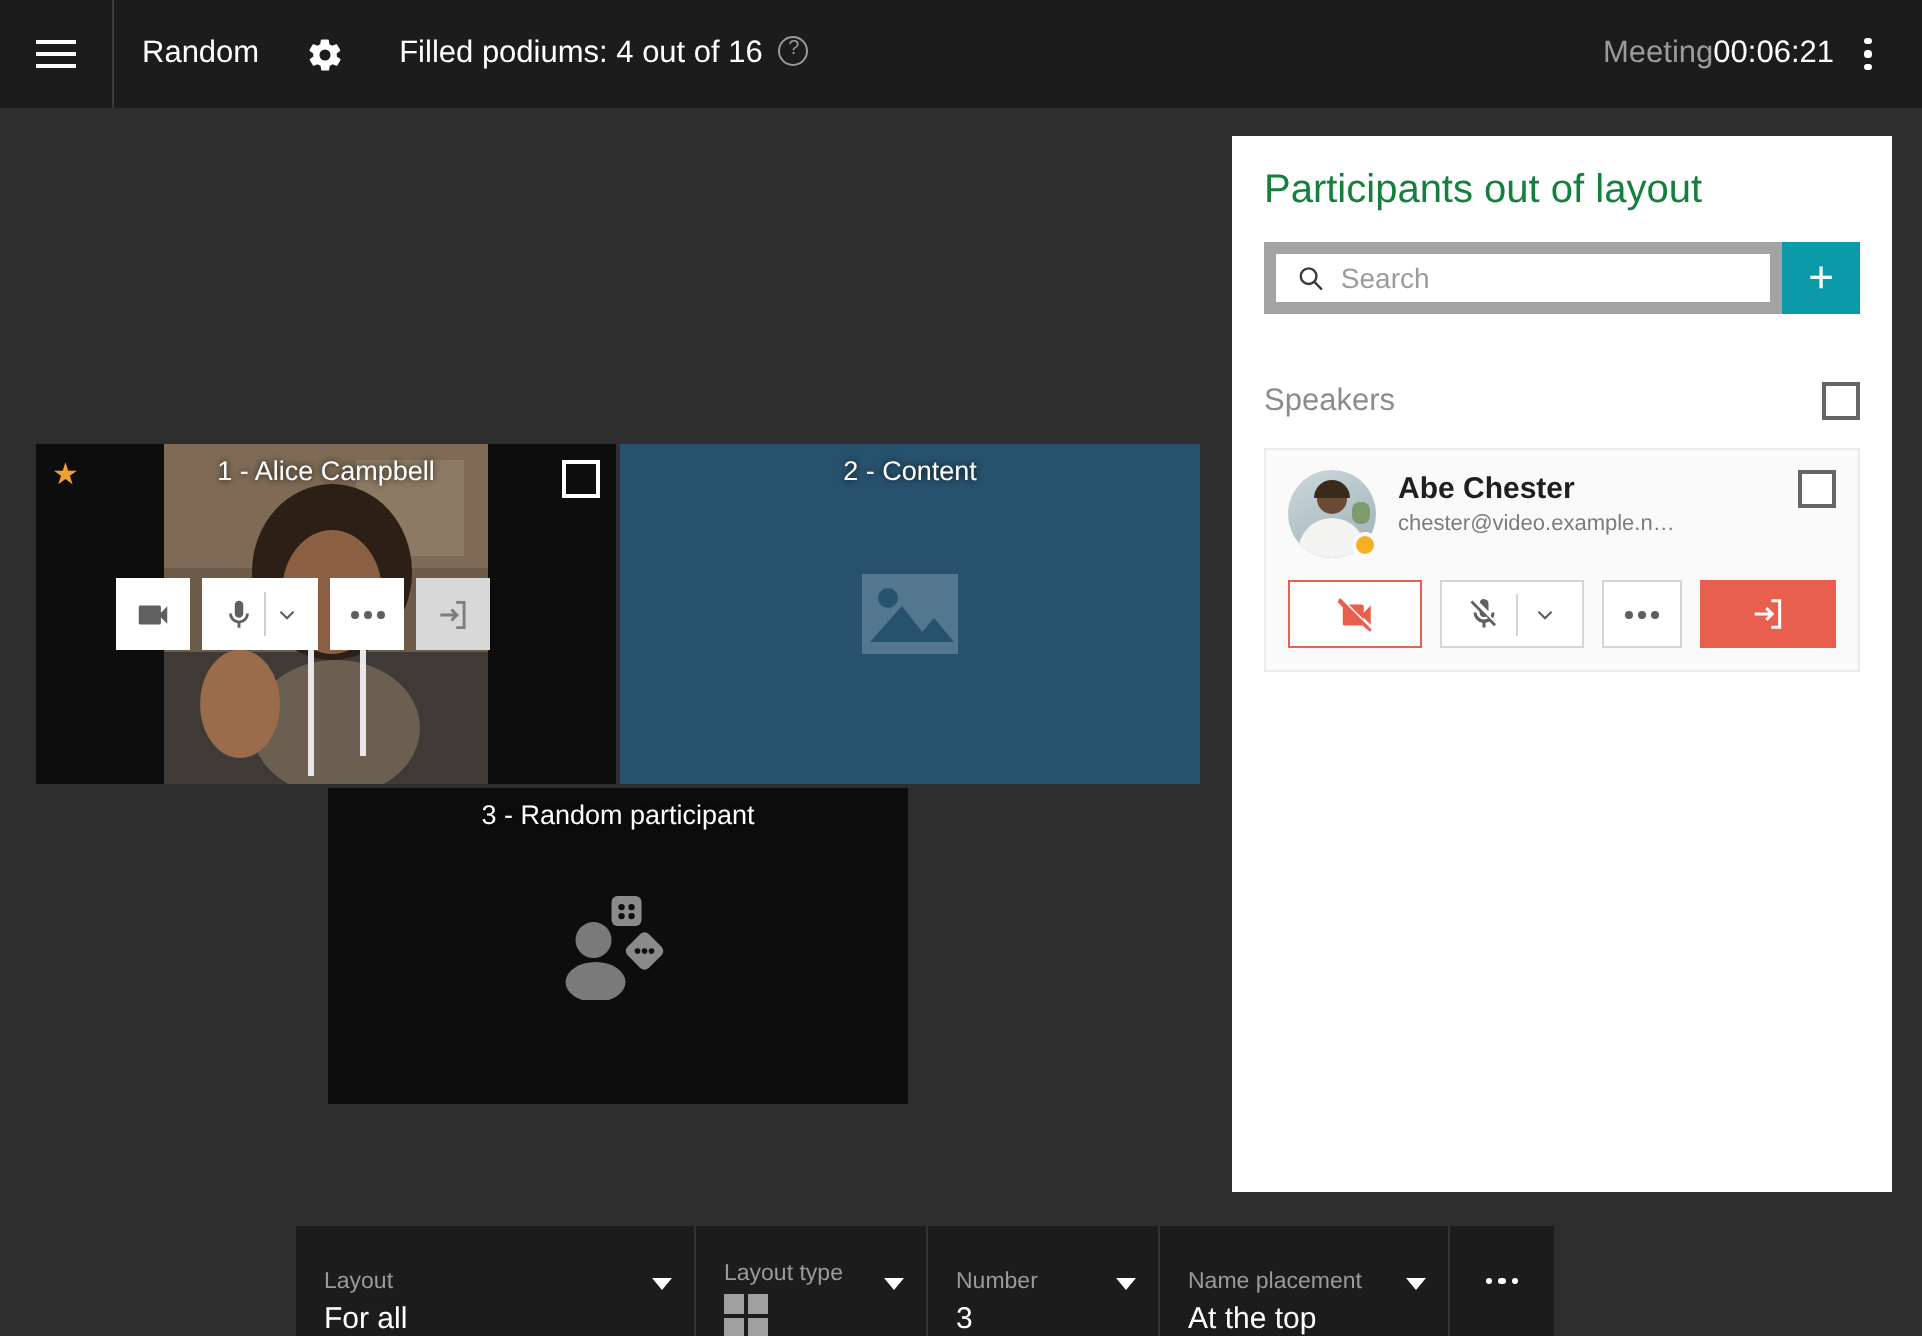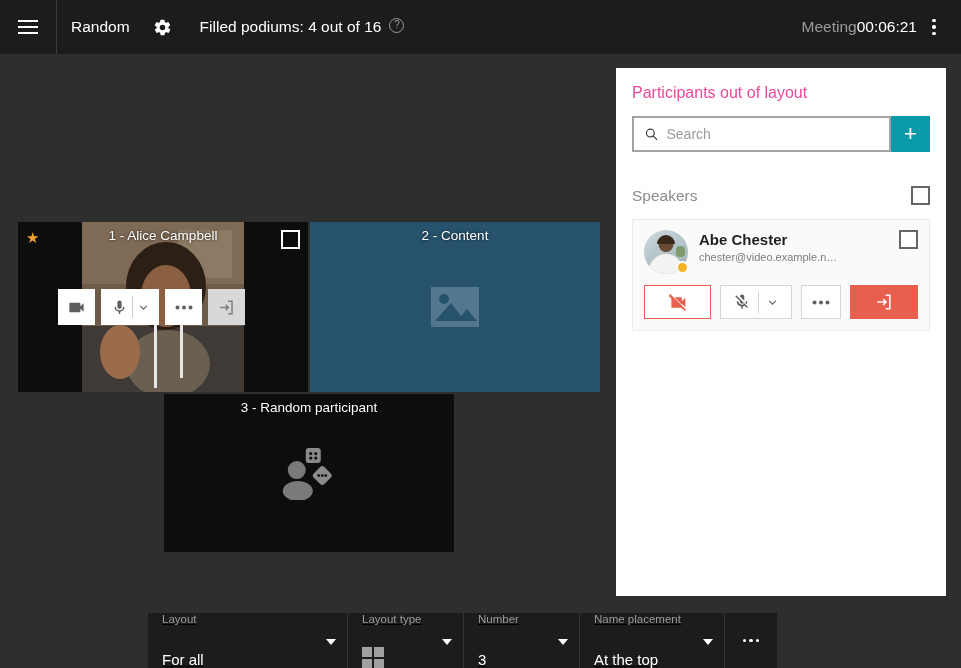--- a/index.html
+++ b/index.html
@@ -127,27 +127,27 @@
     transform: translate(-52%,-48%);
     width: 62px; height: 52px;
   }
 
   
   .panel {
     position: absolute; left: 616px; top: 68px;
     width: 330px; height: 528px; background: #ffffff;
   }
   .panel-title {
-    color: #ec4899; font-size: 16px; padding: 16px 16px 0 16px;
+    color: #15803d; font-size: 20px; padding: 16px 16px 0 16px;
   }
   .search-row {
     display: flex; margin: 14px 16px 0 16px; height: 36px;
   }
   .search-box {
-    flex: 1; border: 2px solid #a3a3a3; display: flex;
+    flex: 1; border: 6px solid #a3a3a3; display: flex;
     align-items: center; gap: 8px; padding: 0 10px; background: #fff;
   }
   .search-input {
     border: none; outline: none; font-size: 14px; color: #333;
     width: 100%; background: transparent; font-family: "Liberation Sans", sans-serif;
   }
   .search-input::placeholder { color: #9b9b9b; }
   .add-btn {
     width: 39px; background: #0a9aa8; border: none; cursor: pointer;
     display: flex; align-items: center; justify-content: center;
@@ -215,22 +215,22 @@
     min-width: 68px; margin-left: auto;
   }
 
   
   .bottombar {
     position: absolute; left: 148px; top: 613px;
     height: 55px; background: #1c1c1c; display: flex; align-items: stretch;
   }
   .bb-field {
     position: relative; display: flex; flex-direction: column;
-    justify-content: space-between; padding: 0 32px 0 14px;
-    border-right: 1px solid #343434; cursor: pointer; text-decoration: underline;
+    justify-content: flex-end; padding: 0 32px 0 14px;
+    border-right: 1px solid #343434; cursor: pointer;
   }
   .bb-label { color: #9b9b9b; font-size: 11.5px; margin-bottom: 4px; }
   .bb-value { color: #ffffff; font-size: 15px; white-space: nowrap; }
   .bb-caret {
     position: absolute; right: 11px; top: 50%; margin-top: -2px;
     width: 0; height: 0; border-left: 5px solid transparent;
     border-right: 5px solid transparent; border-top: 6px solid #ffffff;
   }
   .grid-icon {
     width: 22px; height: 21px;

